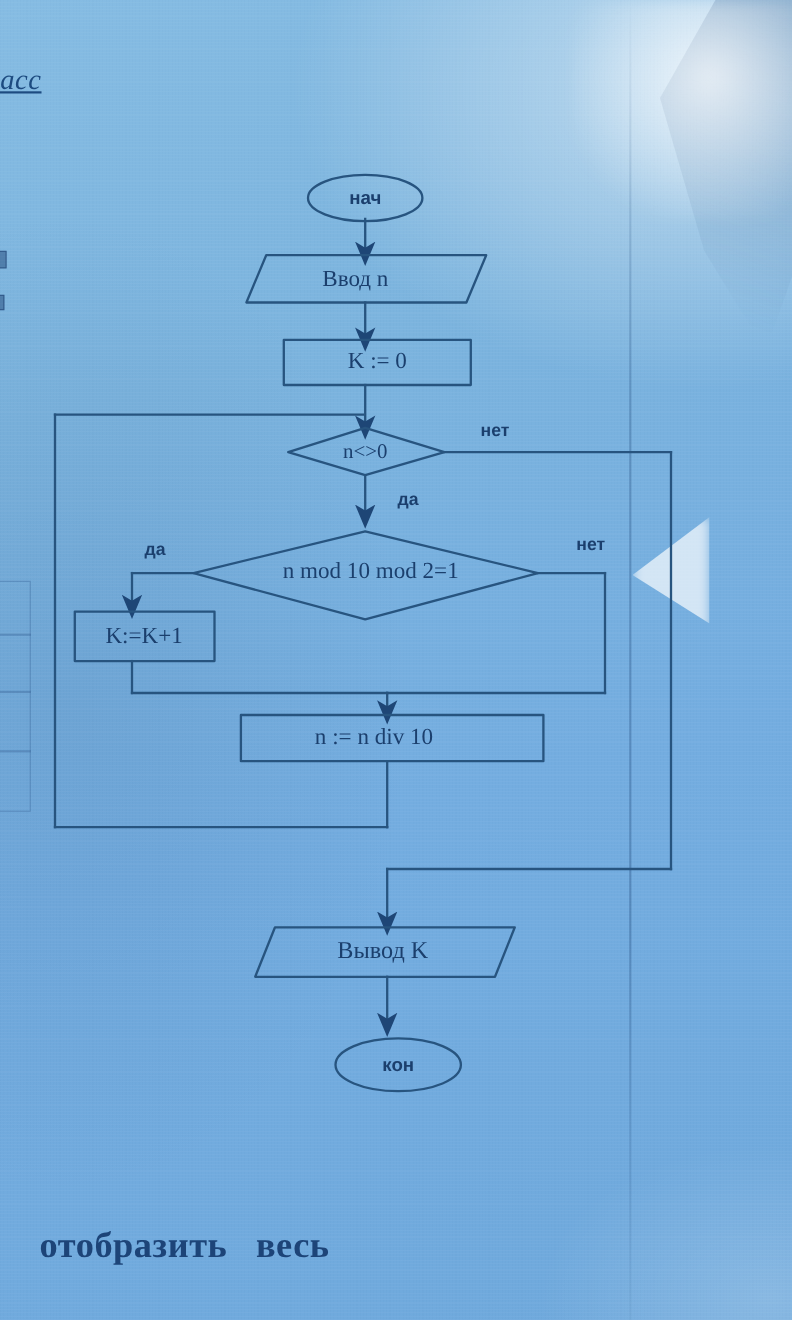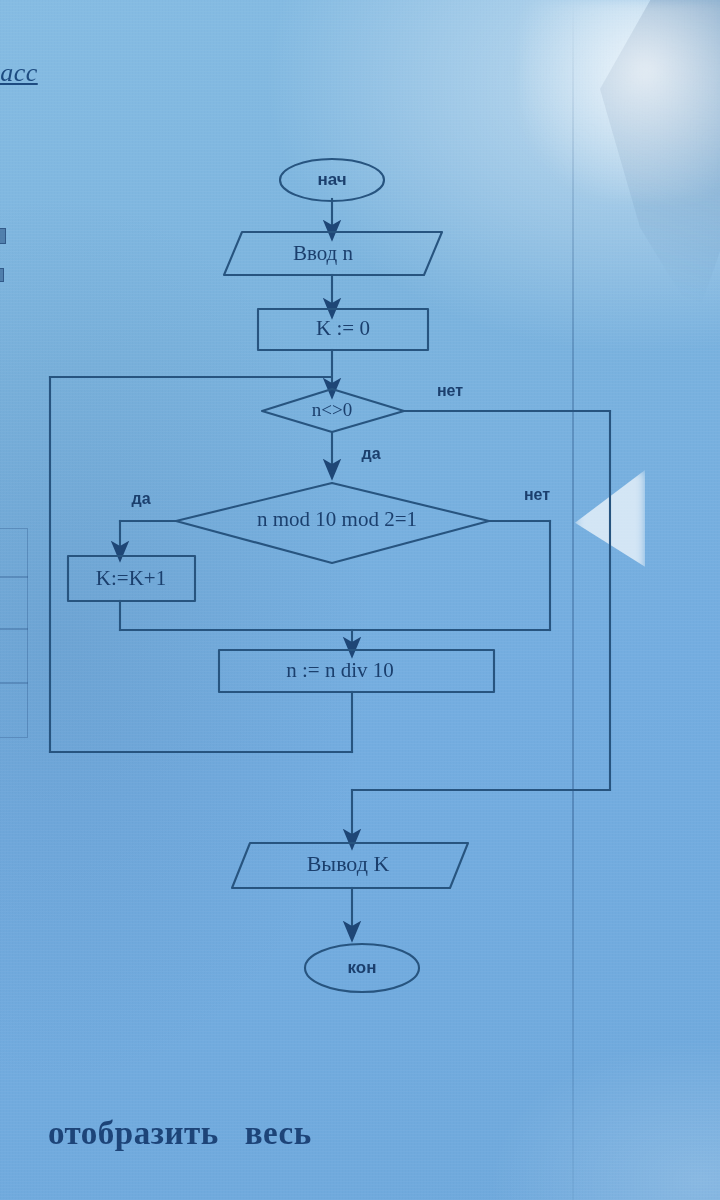--- a/index.html
+++ b/index.html
@@ -81,21 +81,21 @@
     left: -12px; top: 58px;
     font-size: 26px;
     font-style: italic;
     color: #1d4b80;
     text-decoration: underline;
     letter-spacing: 0.5px;
     filter: blur(0.35px);
   }
   #footer-text {
     position: absolute;
-    left: 48px; top: 1115px;
+    left: 36px; top: 1115px;
     font-size: 33px;
     font-weight: bold;
     color: #1d4478;
     letter-spacing: 0.5px;
     filter: blur(0.3px);
   }
   #footer-text .gap { display: inline-block; width: 26px; }
 
   
   #flow {

